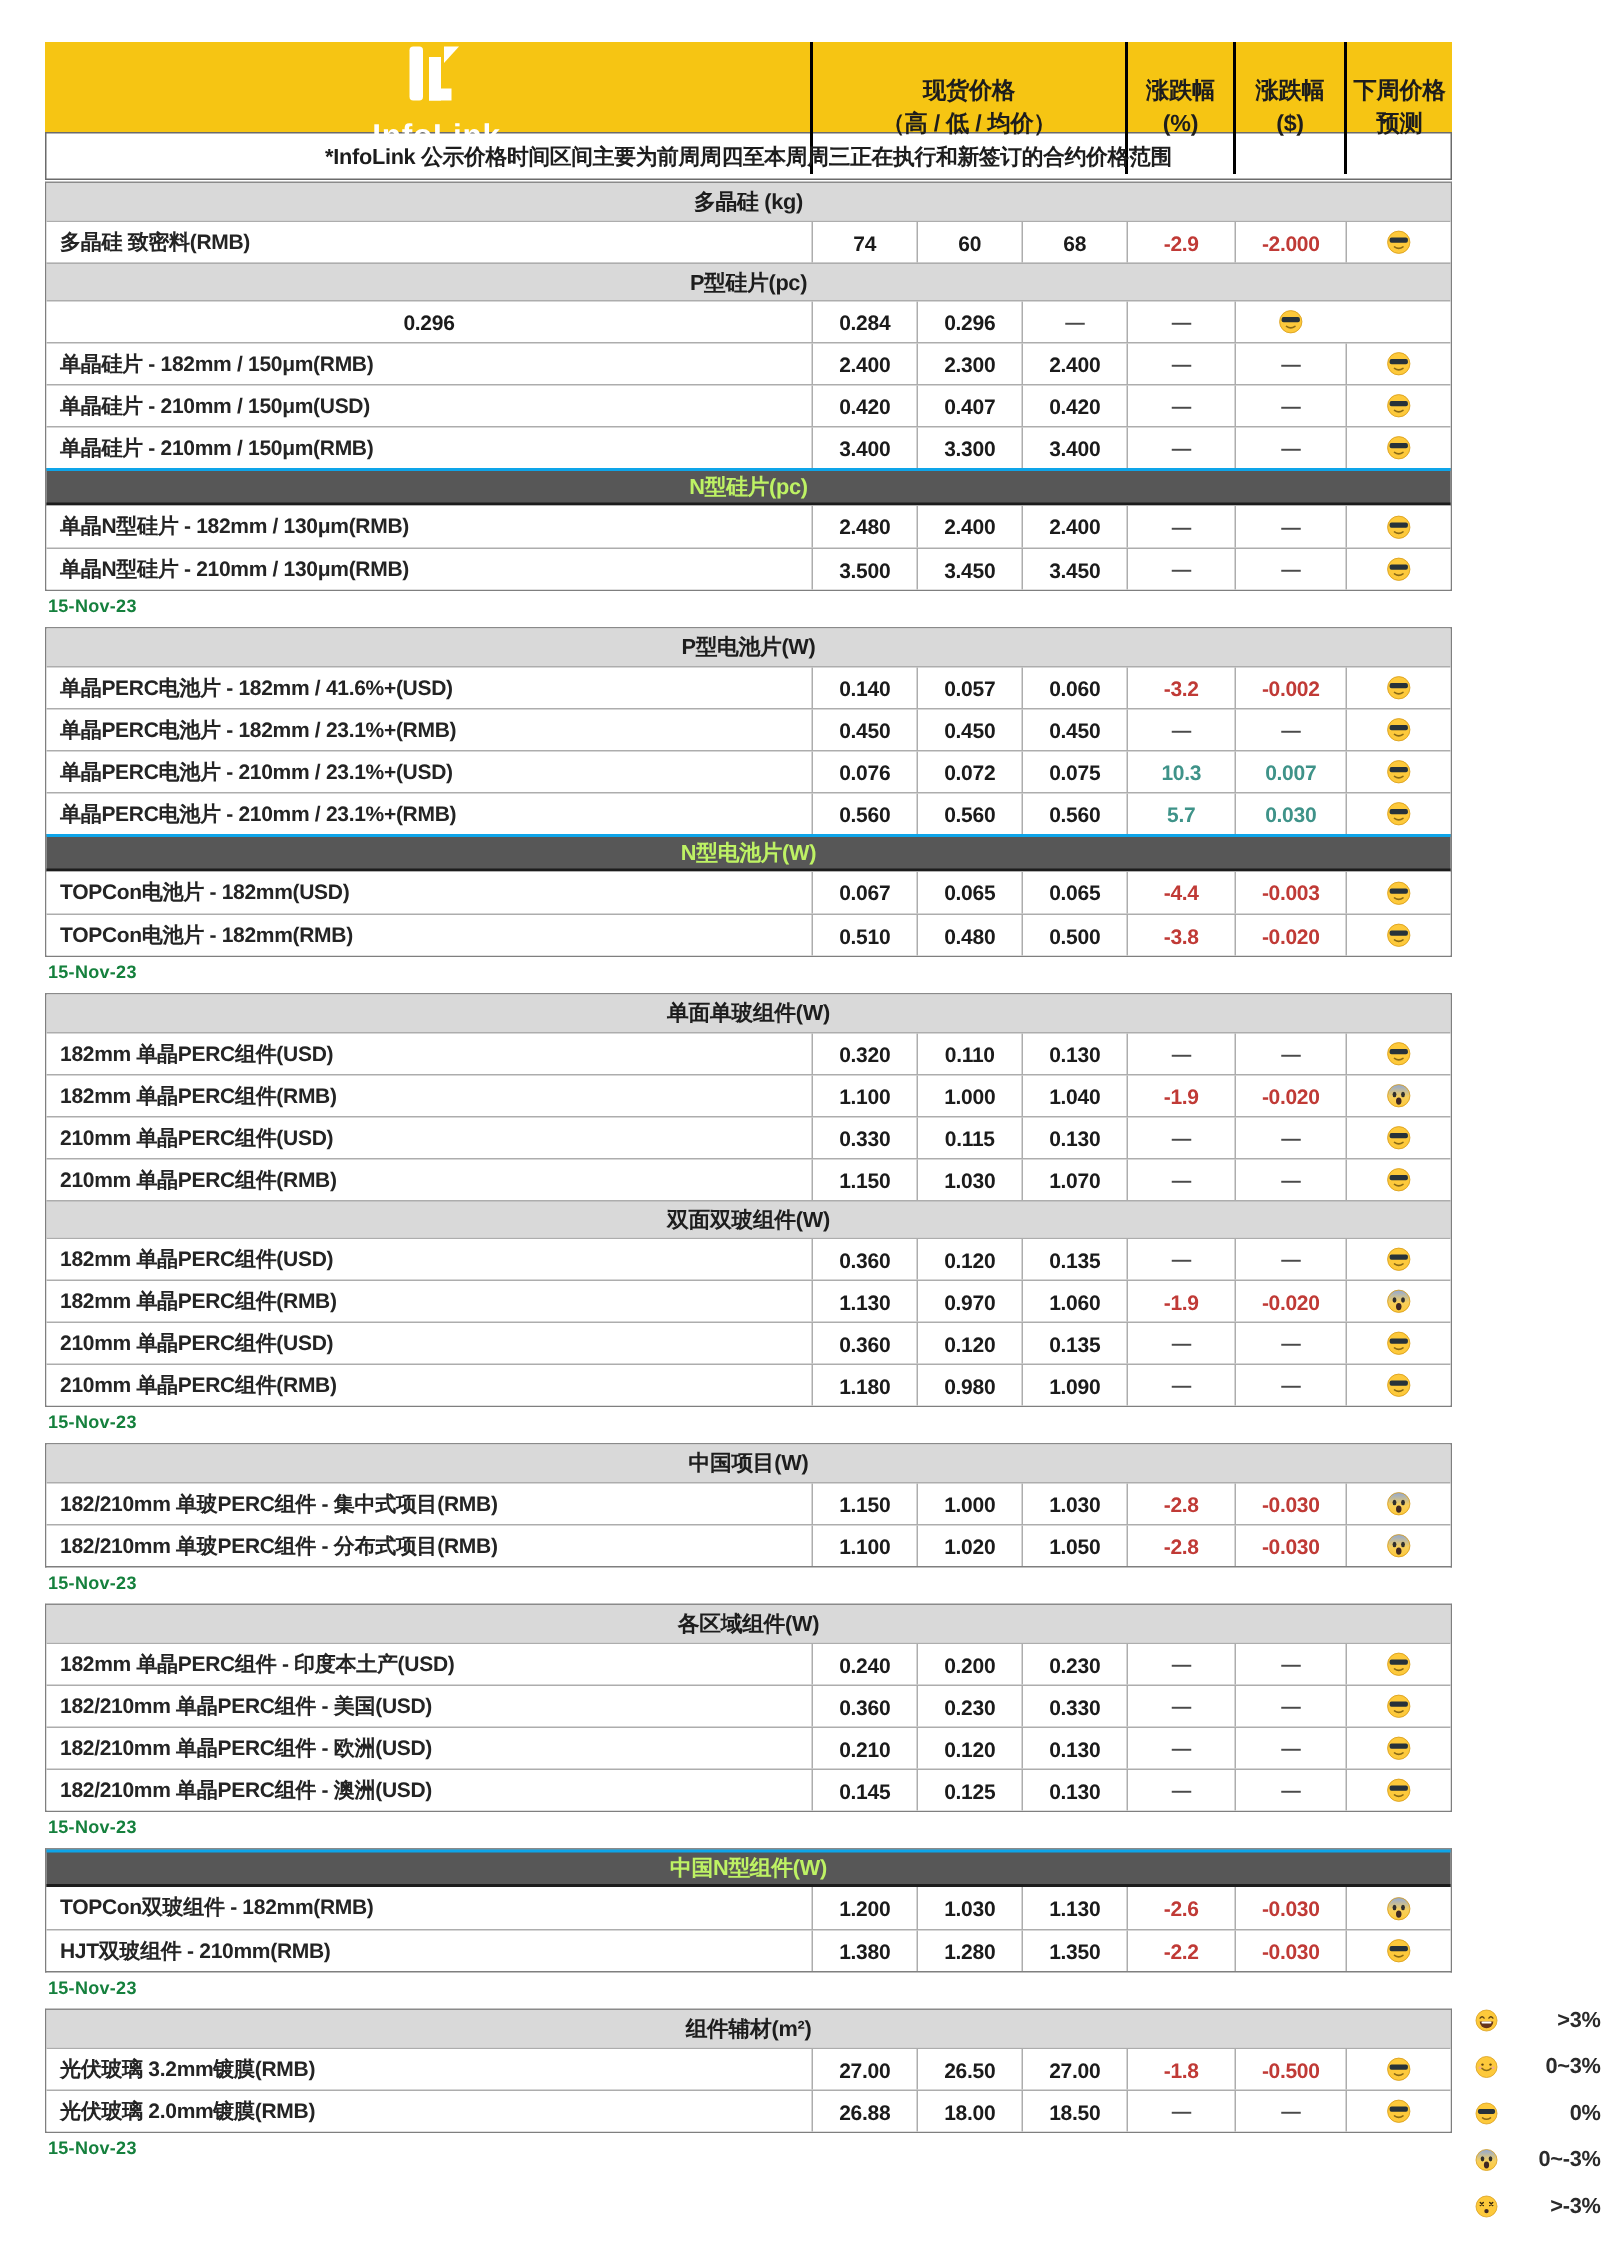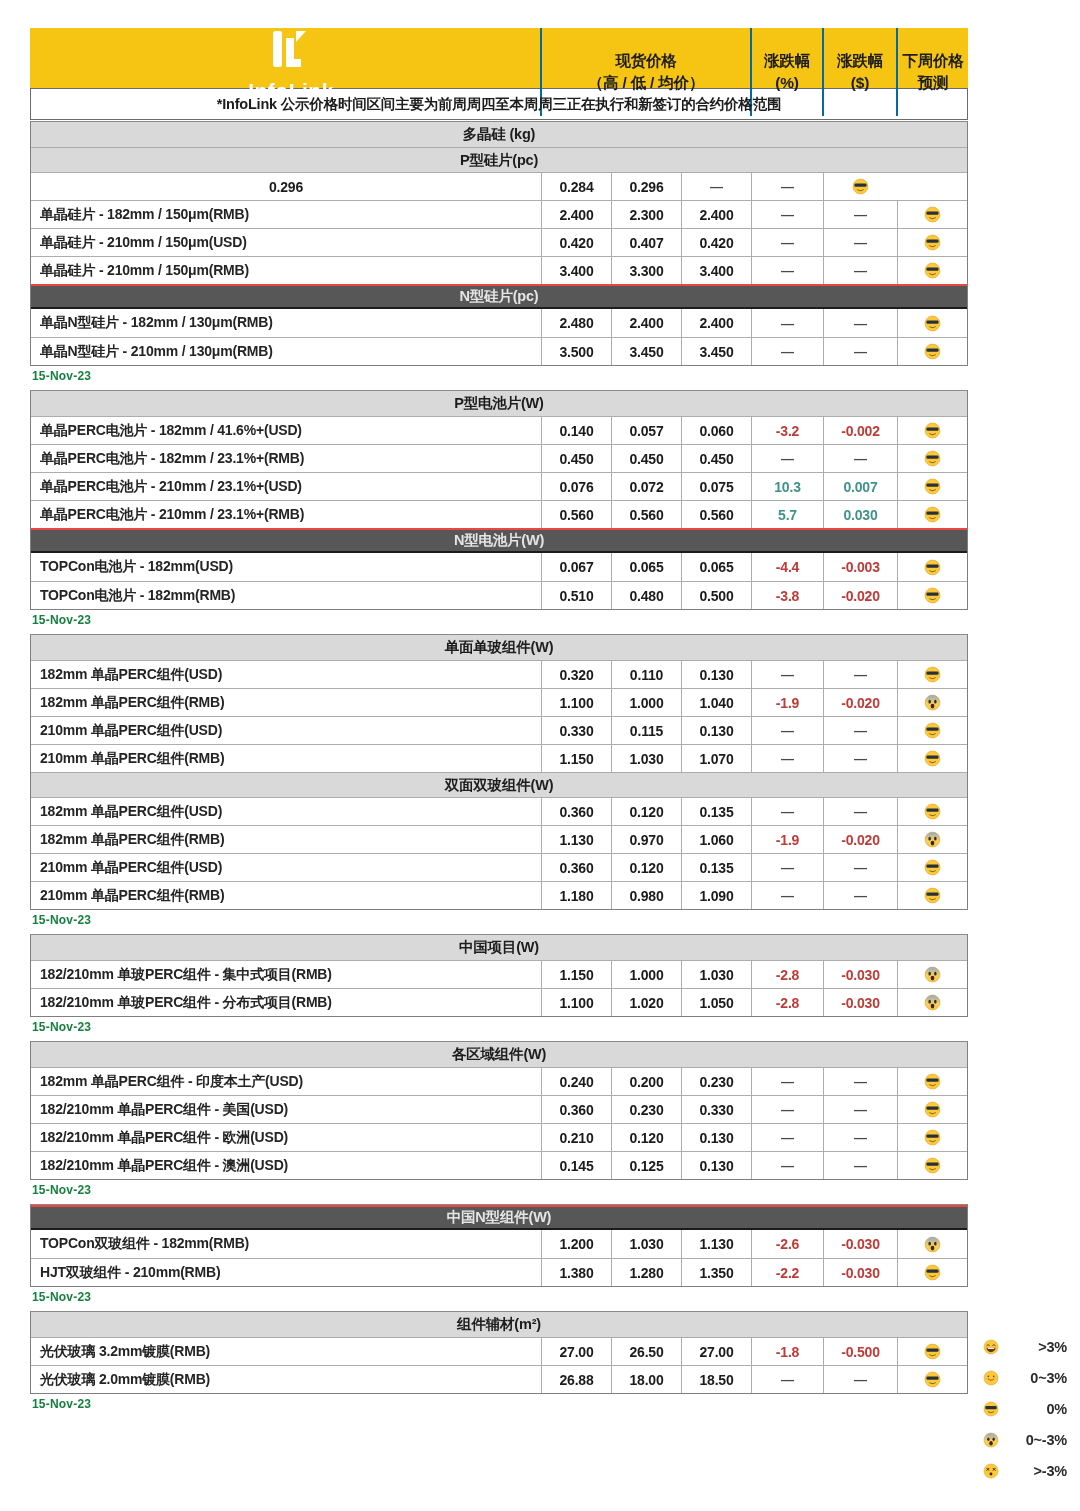--- a/index.html
+++ b/index.html
@@ -22,39 +22,39 @@
 
   
   .top-header{
     display:grid;grid-template-columns:510px 210px 72px 74px 72px;
     background:var(--yellow);height:60px;
   }
   .top-header .hcell{
     display:flex;flex-direction:column;align-items:center;justify-content:center;
     font-size:15.5px;font-weight:700;line-height:1.45;letter-spacing:-0.2px;text-align:center;
   }
-  .top-header .hcell + .hcell{border-left:2px solid #0369a1}
+  .top-header .hcell + .hcell{border-left:2px solid #000000}
   .logo-cell{display:flex;align-items:center;padding-left:12px;gap:9px}
   .logo-mark svg{display:block}
   .logo-text .lt1{color:#fff;font-size:21px;font-weight:700;letter-spacing:0.5px;line-height:1.1}
   .logo-text .lt2{color:rgba(255,255,255,0.78);font-size:8.5px;font-weight:700;letter-spacing:2.6px;margin-top:2px}
 
   
   .note-row{
     border:1.5px solid #6b6b6b;height:32px;display:flex;align-items:center;justify-content:center;
     font-size:14.5px;font-weight:700;letter-spacing:-0.2px;
   }
 
   
   .block{border:1.5px solid var(--outer);border-top:1.5px solid #8a8a8a;background:#fff;margin-top:1px}
   .sec{
     height:25px;display:flex;align-items:center;justify-content:center;
     background:var(--sec-light);font-size:14.5px;font-weight:700;letter-spacing:-0.2px;
   }
-  .sec.dark{background:var(--sec-dark);color:#e5e5e5;border-top:2px solid #ef4444;border-bottom:2px solid #1c1c1c}
+  .sec.dark{background:var(--sec-dark);color:#bef264;border-top:2px solid #0ea5e9;border-bottom:2px solid #1c1c1c}
   .block > * + *{border-top:1px solid var(--line)}
   .block > .sec.dark + *{border-top:none}
   .row{display:grid;grid-template-columns:510px 70px 70px 70px 72px 74px 1fr;height:28px;background:#fff}
   .cell{display:flex;align-items:center;justify-content:center;font-size:14px;font-weight:700;letter-spacing:-0.2px}
   .cell + .cell{border-left:1px solid var(--line)}
   .lbl{justify-content:flex-start;padding-left:9px;color:#242424}
   .num{color:#1b1b1b}
   .chg.down{color:var(--red)}
   .chg.up{color:var(--teal)}
   .chg.neu{color:#4a4a4a;font-size:13px}
@@ -107,20 +107,35 @@
       <div>下周价格</div>
       <div>预测</div>
     </div>
   </div>
 
   <div class="note-row">*InfoLink 公示价格时间区间主要为前周周四至本周周三正在执行和新签订的合约价格范围</div>
 
   <div id="blocks">
       <div class="block">
         <div class="sec">多晶硅 (kg)</div>
+        <div class="row">
+          <div class="cell lbl">多晶硅 致密料(RMB)</div>
+          <div class="cell num">74</div>
+          <div class="cell num">60</div>
+          <div class="cell num">68</div>
+          <div class="cell chg down">-2.9</div>
+          <div class="cell chg down">-2.000</div>
+          <div class="cell emoji">
+            <svg viewBox="0 0 24 24">
+              <circle cx="12" cy="12" r="10.5" fill="#FDC93B" stroke="#D99E1B" stroke-width="0.8"></circle>
+              <rect x="3.4" y="7.6" width="17.2" height="4.8" rx="1.8" fill="#27323A"></rect>
+              <path d="M8 16.4q4 2.8 8 0" stroke="#8A6A16" stroke-width="1.5" fill="none" stroke-linecap="round"></path>
+            </svg>
+          </div>
+        </div>
         <div class="sec">P型硅片(pc)</div>
         <div class="row">
           <div class="cell num">0.296</div>
           <div class="cell num">0.284</div>
           <div class="cell num">0.296</div>
           <div class="cell chg neu">—</div>
           <div class="cell chg neu">—</div>
           <div class="cell emoji">
             <svg viewBox="0 0 24 24">
               <circle cx="12" cy="12" r="10.5" fill="#FDC93B" stroke="#D99E1B" stroke-width="0.8"></circle>

